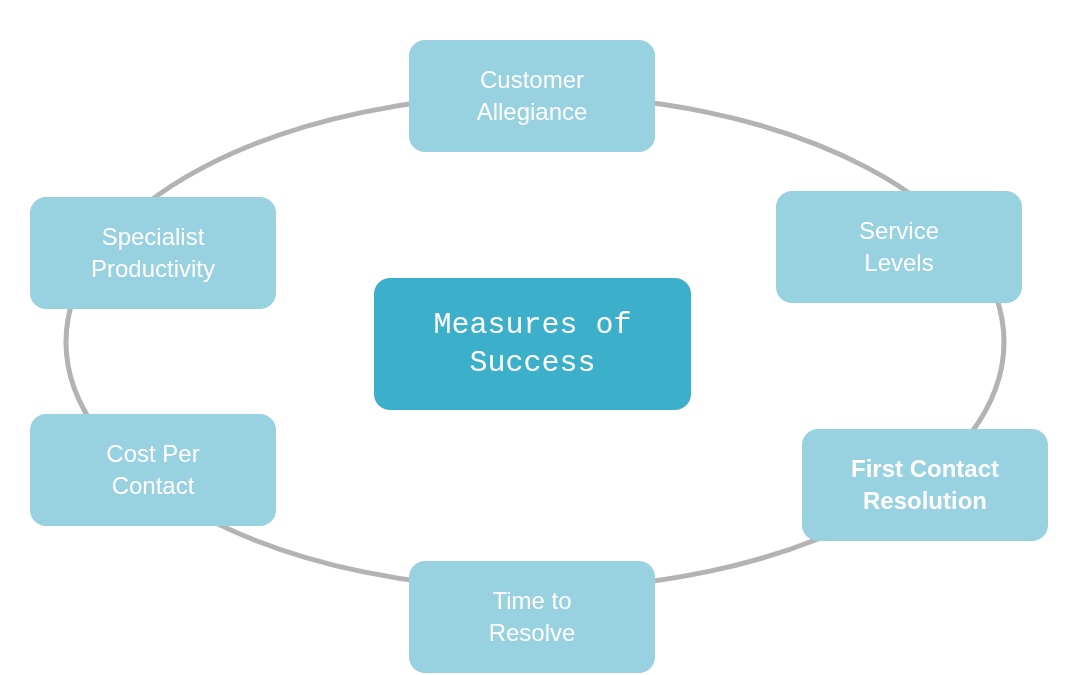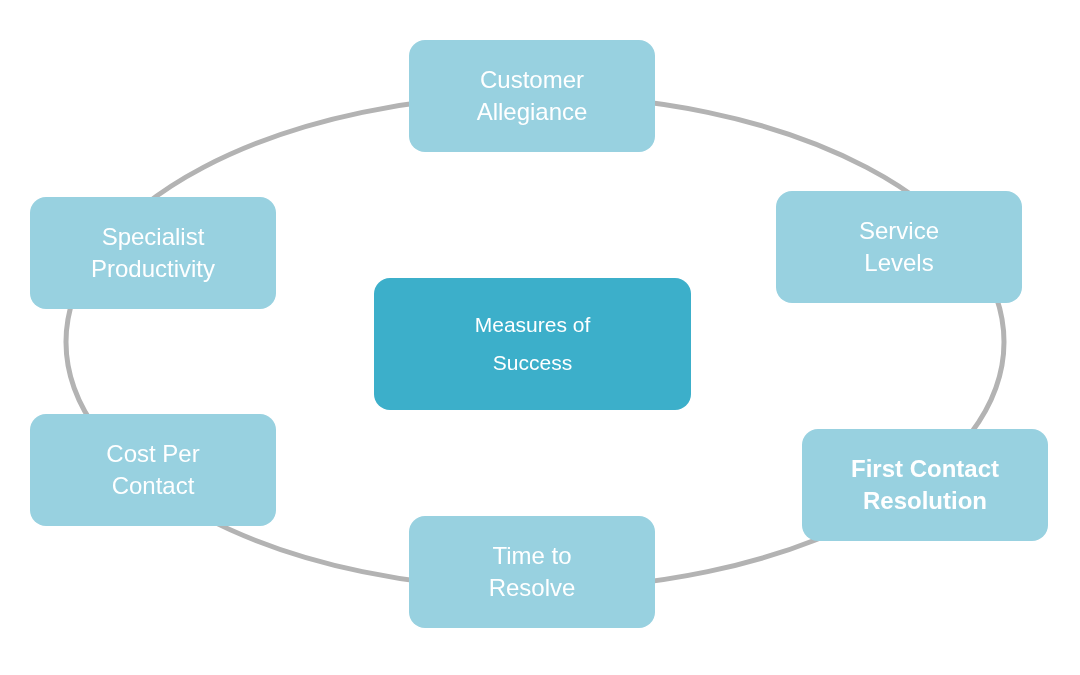--- a/index.html
+++ b/index.html
@@ -7,25 +7,25 @@
     #ring { position: absolute; left: 0; top: 0; width: 1080px; height: 675px; }
     .node {
       position: absolute; box-sizing: border-box;
       display: flex; align-items: center; justify-content: center; text-align: center;
       color: #ffffff; border-radius: 16px;
       font-family: "Liberation Sans", sans-serif;
     }
     .node .label { display: block; line-height: 32px; font-size: 24px; white-space: pre-line; }
     .outer { background: #98d1e0; width: 246px; height: 112px; }
     .center { background: #3cafca; left: 374px; top: 278px; width: 317px; height: 132px; }
-    .center .label { font-size: 21px; line-height: 38px; }
+    .center .label { font-size: 30px; line-height: 38px; font-family: Liberation Mono, monospace; }
     #n-allegiance { left: 409px; top: 40px; }
     #n-service { left: 776px; top: 191px; }
     #n-fcr { left: 802px; top: 429px; font-weight: bold; }
-    #n-time { left: 409px; top: 516px; }
+    #n-time { left: 409px; top: 561px; }
     #n-cost { left: 30px; top: 414px; }
     #n-specialist { left: 30px; top: 197px; }
   </style>
 </head>
 <body>
 
 <svg id="ring" xmlns="http://www.w3.org/2000/svg" width="1080" height="675">
   <ellipse cx="535" cy="342" rx="469" ry="247" fill="none" stroke="#b3b3b3" stroke-width="5"></ellipse>
 </svg>
 

